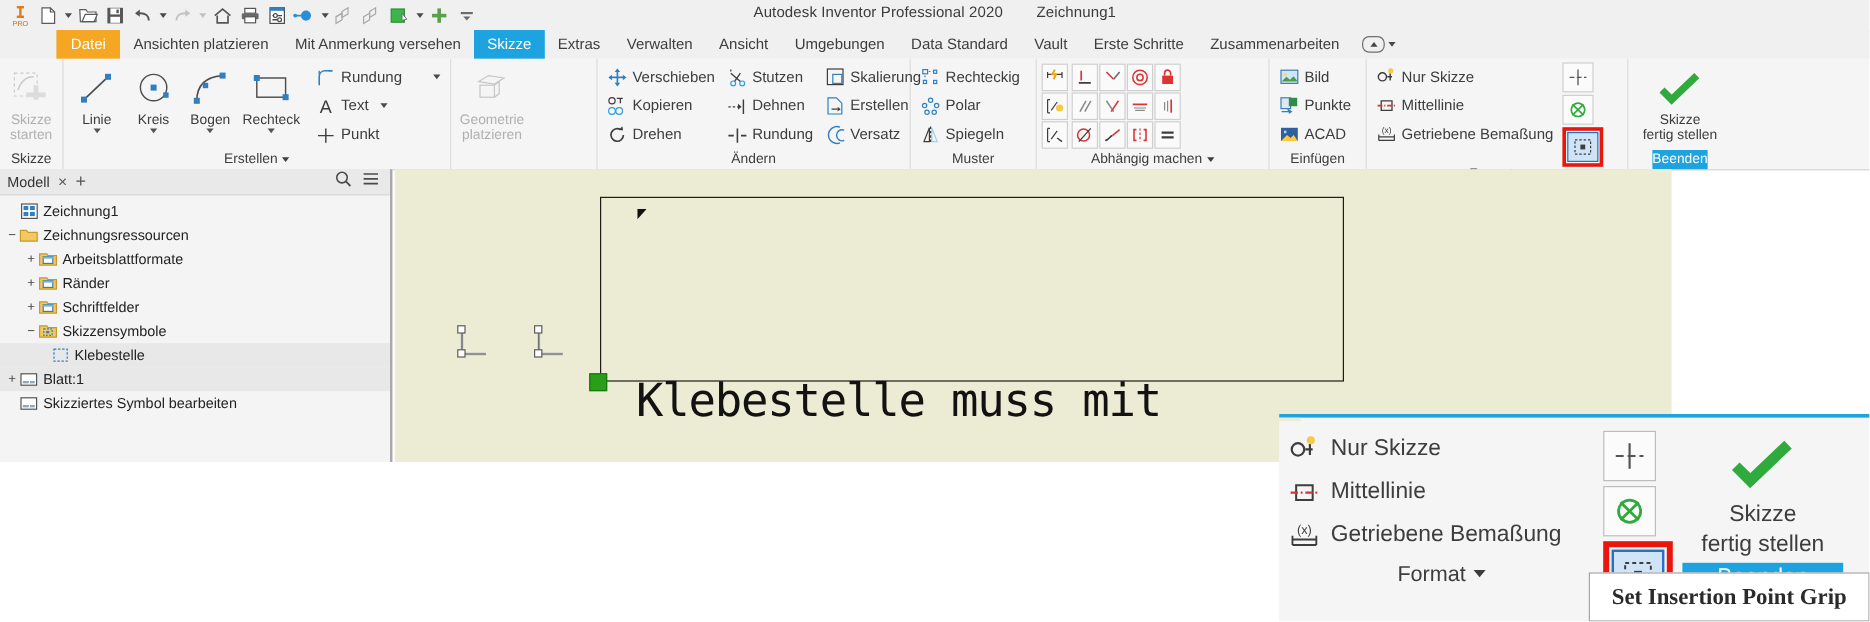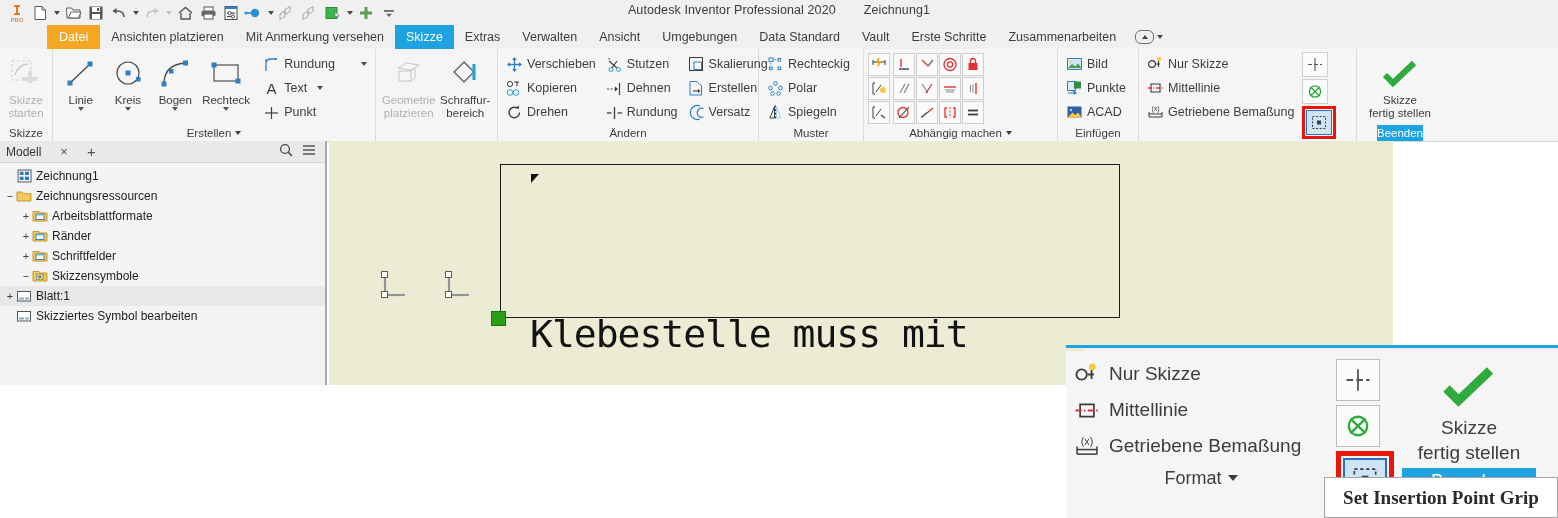--- a/index.html
+++ b/index.html
@@ -111,21 +111,21 @@
   .finish{width:86px;align-items:center;}
   .finishlbl{background:#1ca3e0;color:#fff;font-size:11.5px;height:16px;
              display:flex;align-items:center;justify-content:center;}
 
   
   .browser{
     position:absolute;left:0;top:141px;width:327px;height:244px;
     background:#f4f4f4;border-right:2px solid #a9a9a9;box-sizing:border-box;
   }
   .brhead{height:21px;display:flex;align-items:center;background:#e9e9e9;
-          border-bottom:1px solid #d5d5d5;padding-left:6px;gap:19px;}
+          border-bottom:1px solid #d5d5d5;padding-left:6px;gap:7px;}
   .brhead .t{font-size:12px;color:#333;}
   .brhead .x{font-size:13px;color:#555;cursor:default;}
   .brhead .plus{font-size:15px;color:#555;}
   .brhead .right{margin-left:auto;display:flex;gap:9px;padding-right:9px;align-items:center;}
   .treewrap{background:#f4f4f4;padding-top:3px;}
   .row{height:20px;display:flex;align-items:center;font-size:12px;color:#222;white-space:nowrap;}
   .row.sel{background:#e8e8e8;}
   .exp{width:12px;text-align:center;font-size:11px;color:#444;flex:0 0 12px;}
   .tic{width:16px;height:15px;margin-right:4px;display:flex;align-items:center;justify-content:center;flex:0 0 16px;}
 
@@ -466,30 +466,20 @@
           <div class="glyph">
             <svg width="34" height="32" viewBox="0 0 34 32">
               <path d="M6 10l8-5 13 2-8 5z" fill="none" stroke="#c6c6c6"></path>
               <rect x="7" y="13" width="12" height="10" fill="none" stroke="#c6c6c6"></rect>
               <path d="M19 13l4-3v10l-4 3" fill="none" stroke="#c6c6c6"></path>
             </svg>
           </div>
           <div class="lbl">Geometrie</div>
           <div class="lbl">platzieren</div>
         </div>
-        <div class="bigbtn" style="width:58px">
-          <div class="glyph">
-            <svg width="34" height="32" viewBox="0 0 34 32">
-              <path d="M16 4l10 10-10 10L6 14z" fill="none" stroke="#4d4d4d" stroke-width="1.2"></path>
-              <path d="M26 6v16" stroke="#2f9fd8" stroke-width="3.2"></path>
-            </svg>
-          </div>
-          <div class="lbl">Schraffur-</div>
-          <div class="lbl">bereich</div>
-        </div>
       </div>
       <div class="plabel"></div>
     </div>
 
     <div class="panel" style="width:261px">
       <div class="pbody">
         <div class="col">
           <div class="smallbtn">
             <span class="ic">
               <svg width="17" height="17" viewBox="0 0 17 17">
@@ -955,20 +945,28 @@
         <span class="tic">
           <svg width="16" height="14" viewBox="0 0 16 14">
               <path d="M1 2.5h6l1.2 1.5H15V12H1z" fill="#f3c860" stroke="#c79a22"></path>
               <rect x="4.5" y="5" width="7" height="5.5" fill="none" stroke="#2f7fc1" stroke-dasharray="1.5,1.2"></rect>
               <rect x="6.5" y="6.8" width="2.5" height="2" fill="#2f7fc1"></rect>
             </svg>
         </span>
         <span>Skizzensymbole</span>
       </div>
 
+      <div class="row sel" style="padding-left:42px">
+        <span class="tic">
+          <svg width="15" height="14" viewBox="0 0 15 14">
+              <rect x="2" y="2" width="11" height="10" fill="none" stroke="#2f7fc1" stroke-dasharray="2,1.4"></rect>
+            </svg>
+        </span>
+        <span>Klebestelle</span>
+      </div>
 
       <div class="row sel" style="padding-left:4px">
         <span class="exp">+</span>
         <span class="tic">
           <svg width="16" height="14" viewBox="0 0 16 14">
               <rect x="1.5" y="2.5" width="13" height="9.5" fill="#fff" stroke="#555"></rect>
               <rect x="3" y="8.5" width="5" height="2" fill="#8fa8bb"></rect>
               <rect x="9" y="8.5" width="4" height="2" fill="#8fa8bb"></rect>
             </svg>
         </span>

